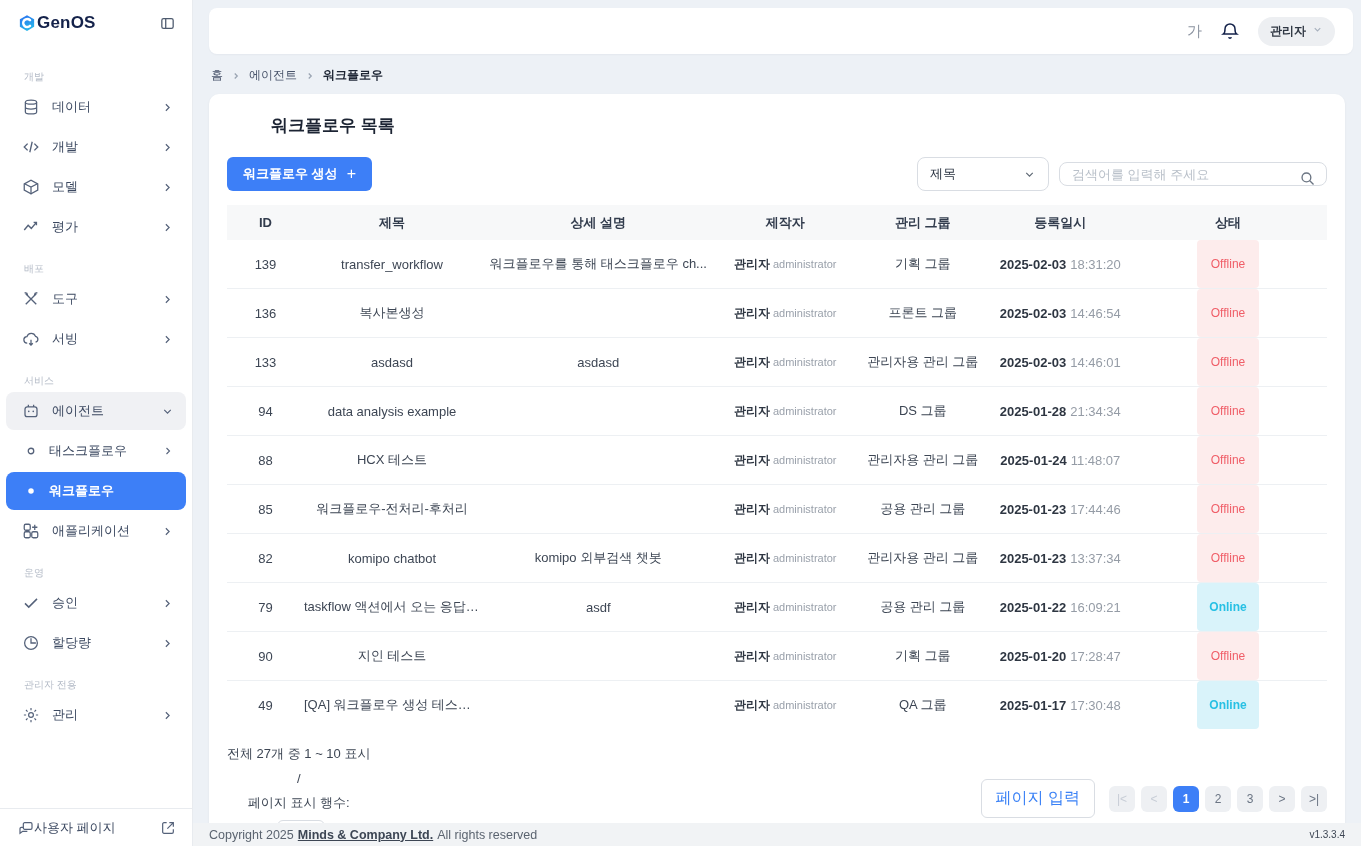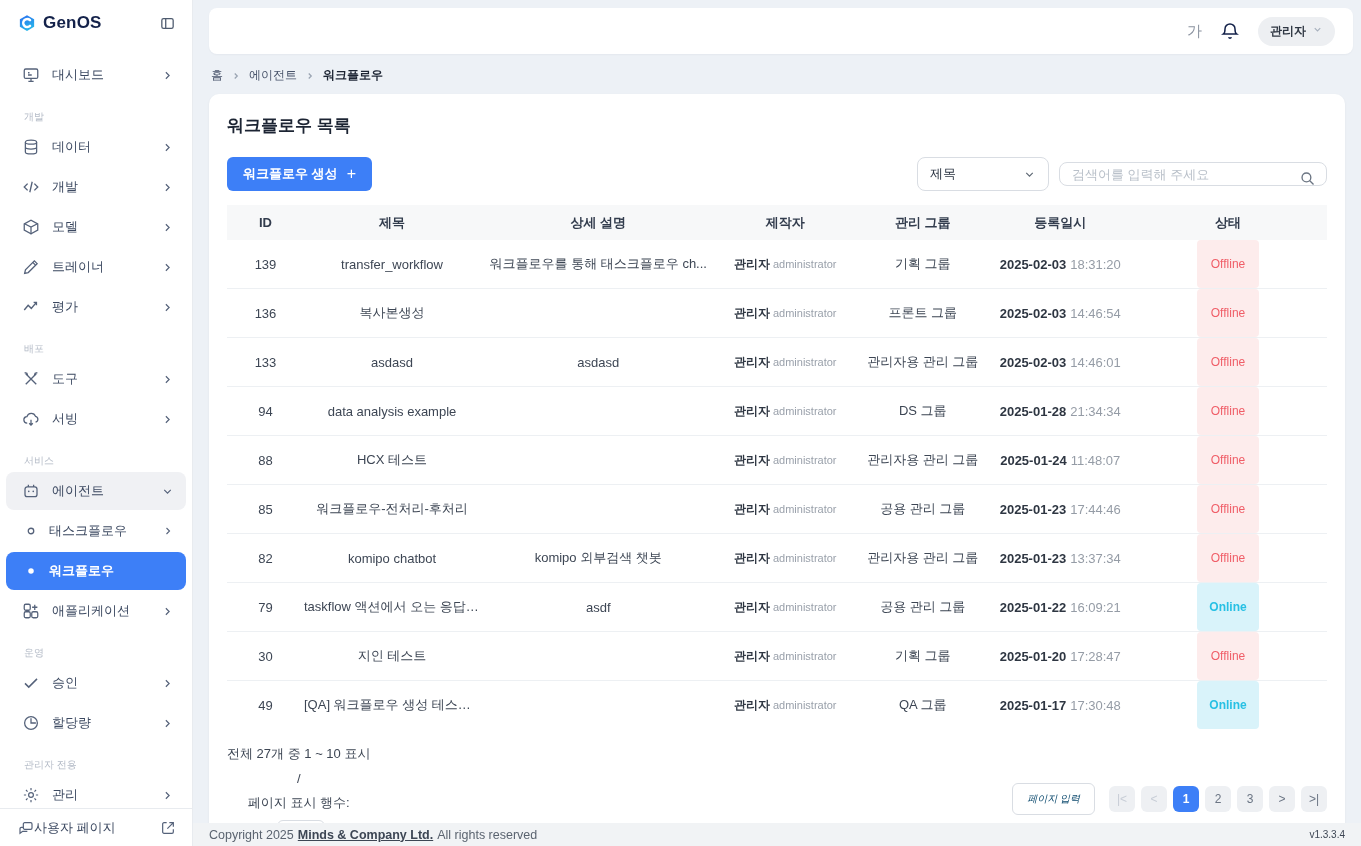--- a/index.html
+++ b/index.html
@@ -4,21 +4,21 @@
 <style>
   * { margin:0; padding:0; box-sizing:border-box; }
   html,body { width:1361px; height:846px; overflow:hidden; }
   body { font-family:"Liberation Sans", sans-serif; background:#edf1f6; color:#3d4654; position:relative; }
   .icn { display:inline-flex; }
   .icn svg { width:18px; height:18px; display:block; }
 
   
   .sidebar { position:absolute; left:0; top:0; bottom:0; width:193px; background:#fff; border-right:1px solid #e8ebef; display:flex; flex-direction:column; z-index:5; }
   .logo-row { height:46px; display:flex; align-items:center; justify-content:space-between; padding:0 16px 0 18px; flex:0 0 auto; }
-  .logo { display:flex; align-items:center; gap:7px; }
+  .logo { display:flex; align-items:center; gap:1px; }
   .logo-text { font-size:17px; font-weight:800; color:#14224a; letter-spacing:.2px; }
   .collapse-btn { color:#4d5a6e; cursor:pointer; }
   .collapse-btn svg { width:17px; height:17px; }
   .nav { flex:1 1 auto; overflow:hidden; padding-top:8px; }
   .s-section { font-size:10px; color:#b4bbc7; margin:16px 0 4px 24px; }
   .s-item, .s-sub { height:38px; margin:2px 6px; border-radius:8px; display:flex; align-items:center; padding:0 12px 0 16px; gap:12px; font-size:13px; color:#3c4961; cursor:pointer; }
   .s-item .icn, .s-sub .icn { color:#55627a; }
   .s-label { flex:1 1 auto; white-space:nowrap; overflow:hidden; }
   .chev { color:#a7b0bd; }
   .chev svg { width:13px; height:13px; }
@@ -41,21 +41,21 @@
   .bell svg { width:20px; height:20px; }
   .profile-pill { background:#edeff2; border-radius:16px; padding:6px 12px; font-size:12px; font-weight:700; color:#2e3642; display:flex; align-items:center; gap:6px; cursor:pointer; }
   .profile-pill .chev svg { width:11px; height:11px; }
 
   .breadcrumb { margin:13px 8px 0 18px; display:flex; align-items:center; gap:8px; font-size:12px; color:#49546b; }
   .breadcrumb .sep { color:#9aa4b2; }
   .breadcrumb .sep svg { width:10px; height:10px; }
   .breadcrumb .bc-last { font-weight:700; color:#1c2433; }
 
   .card { margin:10px 16px 0 16px; background:#fff; border-radius:10px; box-shadow:0 1px 3px rgba(16,24,40,.05); padding:20px 18px 16px 18px; }
-  .page-title { font-size:17px; font-weight:700; color:#1c2433; margin-bottom:20px; }
+  .page-title { font-size:17px; font-weight:700; color:#1c2433; margin-bottom:20px;margin-left:44px; }
   .controls { display:flex; align-items:center; justify-content:space-between; margin-bottom:14px; }
   .create-btn { background:#3d7ff7; border:none; color:#fff; font-family:inherit; font-size:13px; font-weight:700; border-radius:6px; height:34px; padding:0 16px; display:flex; align-items:center; gap:9px; cursor:pointer;text-align:center; }
   .create-btn .plus { font-size:16px; font-weight:400; }
   .controls-right { display:flex; align-items:center; gap:10px; }
   .filter-select { width:132px; height:34px; border:1px solid #d9dde3; border-radius:8px; background:#fff; display:flex; align-items:center; justify-content:space-between; padding:0 12px; font-size:13px; color:#2b3442; cursor:pointer; }
   .filter-select .chev { color:#5f6975; }
   .search-wrap { position:relative; }
   .search-input { width:268px; height:24px; border:1px solid #d9dde3; border-radius:8px; padding:0 36px 0 12px; font-family:inherit; font-size:13px; color:#2b3442; outline:none; }
   .search-input::placeholder { color:#b9c0c9; }
   .search-icon { position:absolute; right:11px; top:8px; color:#6a7482; cursor:pointer; }
@@ -72,21 +72,21 @@
   .d-time { color:#959ca6; margin-left:4px; }
   .badge { display:inline-block; min-width:62px; padding:17px 12px; border-radius:4px; font-size:12px; }
   .badge.offline { background:#fdecec; color:#f05e68; }
   .badge.online { background:#d9f3fa; color:#27c0e4;font-weight:bold; }
 
   .table-foot { display:flex; align-items:center; justify-content:space-between; margin-top:16px; }
   .tf-left { display:flex; align-items:center; gap:8px; font-size:13px; color:#3d4654;flex-direction:column; }
   .rows-select { width:48px; height:32px; border:1px solid #d9dde3; border-radius:6px; display:flex; align-items:center; justify-content:center; gap:6px; font-size:13px; color:#8b93a0; cursor:pointer; margin-left:4px;font-family:Liberation Mono, monospace; }
   .rows-select .caret { font-size:9px; color:#8b93a0; }
   .tf-right { display:flex; align-items:center; gap:14px; }
-  .page-input-btn { background:#fff; border:1px solid #d9dde3; border-radius:6px; padding:8px 14px; font-family:inherit; font-size:10px; color:#0c4a6e; cursor:pointer;font-style:italic; }
+  .page-input-btn { background:#fff; border:1px solid #d9dde3; border-radius:6px; padding:8px 14px; font-family:inherit; font-size:16px; color:#3b82f6; cursor:pointer; }
   .pager { display:flex; align-items:center; gap:6px; }
   .pg-btn { min-width:26px; height:26px; border:none; border-radius:6px; background:#eef0f3; color:#6b7584; font-family:inherit; font-size:12px; display:flex; align-items:center; justify-content:center; padding:0 6px; cursor:pointer; }
   .pg-btn.disabled { color:#c7cdd6; cursor:default; }
   .pg-btn.active { background:#3d7ff7; color:#fff; font-weight:700; }
 
   .page-foot { position:absolute; left:0; right:0; bottom:0; height:23px; background:#f1f3f5; display:flex; align-items:center; justify-content:space-between; padding:0 16px 0 16px; font-size:12.5px; color:#5b6470; }
   .page-foot .company { font-weight:700; color:#3d4654; text-decoration:underline; cursor:pointer; margin:0 4px; }
   .version-link { color:#3d4654; cursor:pointer; font-size:10px; }
 </style>
 </head>
@@ -110,34 +110,20 @@
       <span class="logo-text">GenOS</span>
     </div>
     <span class="icn collapse-btn">
       <svg viewBox="0 0 24 24" fill="none" stroke="currentColor" stroke-width="1.8">
           <rect x="4" y="5" width="16" height="14" rx="2.5"></rect>
           <path d="M9.5 5v14"></path>
         </svg>
     </span>
   </div>
   <div class="nav">
-      <div class="s-item">
-        <span class="icn">
-          <svg viewBox="0 0 24 24" fill="none" stroke="currentColor" stroke-width="1.7">
-            <rect x="3" y="4" width="18" height="12.5" rx="2"></rect>
-            <path d="M8.5 20.5h7M12 16.5v4M8 9h2M8 12h5"></path>
-          </svg>
-        </span>
-        <span class="s-label">대시보드</span>
-        <span class="icn chev">
-          <svg viewBox="0 0 24 24" fill="none" stroke="currentColor" stroke-width="2.2">
-            <path d="M9 6l6 6-6 6"></path>
-          </svg>
-        </span>
-      </div>
       <div class="s-section">개발</div>
       <div class="s-item">
         <span class="icn">
           <svg viewBox="0 0 24 24" fill="none" stroke="currentColor" stroke-width="1.7">
             <ellipse cx="12" cy="5.5" rx="7.5" ry="2.8"></ellipse>
             <path d="M4.5 5.5v6.5c0 1.5 3.3 2.8 7.5 2.8s7.5-1.3 7.5-2.8V5.5M4.5 12v6.5c0 1.5 3.3 2.8 7.5 2.8s7.5-1.3 7.5-2.8V12"></path>
           </svg>
         </span>
         <span class="s-label">데이터</span>
         <span class="icn chev">
@@ -160,34 +146,20 @@
         </span>
       </div>
       <div class="s-item">
         <span class="icn">
           <svg viewBox="0 0 24 24" fill="none" stroke="currentColor" stroke-width="1.7">
             <path d="M21 16.2V7.8L12 3 3 7.8v8.4l9 4.8 9-4.8z"></path>
             <path d="M3.4 7.6L12 12.2l8.6-4.6M12 21.6v-9.4"></path>
           </svg>
         </span>
         <span class="s-label">모델</span>
-        <span class="icn chev">
-          <svg viewBox="0 0 24 24" fill="none" stroke="currentColor" stroke-width="2.2">
-            <path d="M9 6l6 6-6 6"></path>
-          </svg>
-        </span>
-      </div>
-      <div class="s-item">
-        <span class="icn">
-          <svg viewBox="0 0 24 24" fill="none" stroke="currentColor" stroke-width="1.7">
-            <path d="M16.5 3.8l3.7 3.7L8.3 19.4l-4.8 1.1 1.1-4.8L16.5 3.8z"></path>
-            <path d="M14.5 6l3.5 3.5"></path>
-          </svg>
-        </span>
-        <span class="s-label">트레이너</span>
         <span class="icn chev">
           <svg viewBox="0 0 24 24" fill="none" stroke="currentColor" stroke-width="2.2">
             <path d="M9 6l6 6-6 6"></path>
           </svg>
         </span>
       </div>
       <div class="s-item">
         <span class="icn">
           <svg viewBox="0 0 24 24" fill="none" stroke="currentColor" stroke-width="1.9">
             <path d="M3 16l5.2-6.2 4.2 4 6.8-8"></path>
@@ -500,21 +472,21 @@
           <tr>
             <td><span>79</span></td>
             <td><span>taskflow 액션에서 오는 응답 cust...</span></td>
             <td><span>asdf</span></td>
             <td><span class="creator-role">관리자</span><span class="creator-name">administrator</span></td>
             <td><span>공용 관리 그룹</span></td>
             <td><span class="d-date">2025-01-22</span><span class="d-time">16:09:21</span></td>
             <td><span class="badge online">Online</span></td>
           </tr>
           <tr>
-            <td><span>30</span></td>
+            <td><span>90</span></td>
             <td><span>지인 테스트</span></td>
             <td><span></span></td>
             <td><span class="creator-role">관리자</span><span class="creator-name">administrator</span></td>
             <td><span>기획 그룹</span></td>
             <td><span class="d-date">2025-01-20</span><span class="d-time">17:28:47</span></td>
             <td><span class="badge offline">Offline</span></td>
           </tr>
           <tr>
             <td><span>49</span></td>
             <td><span>[QA] 워크플로우 생성 테스트 1</span></td>

